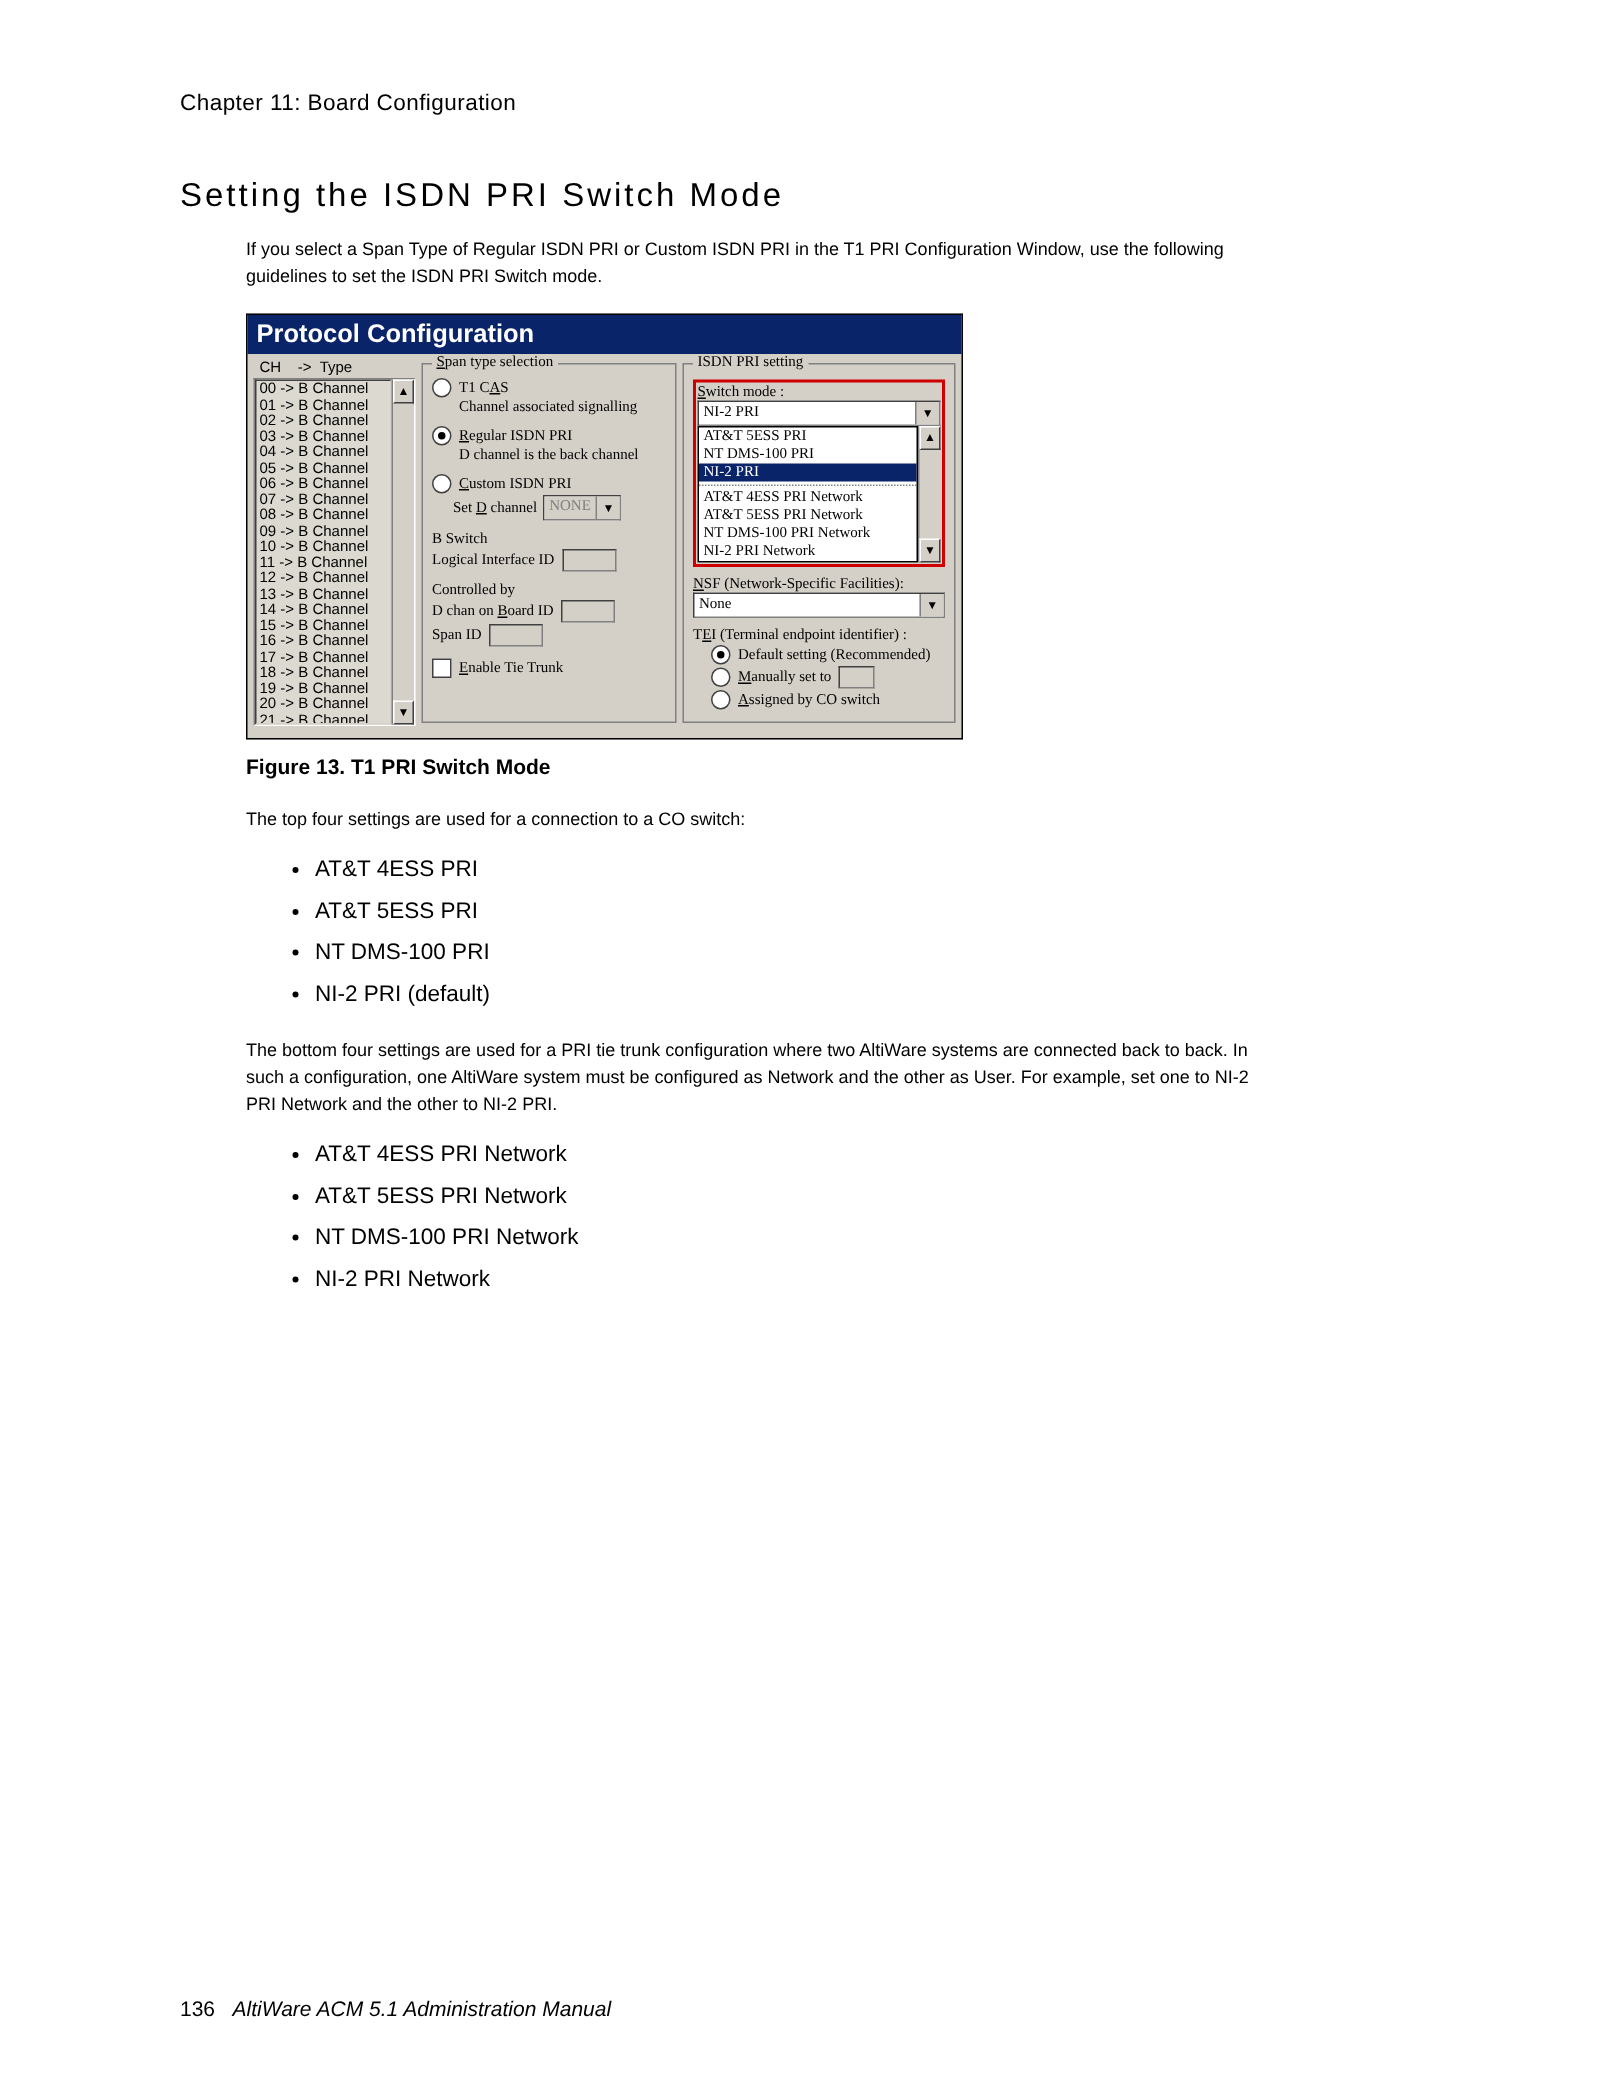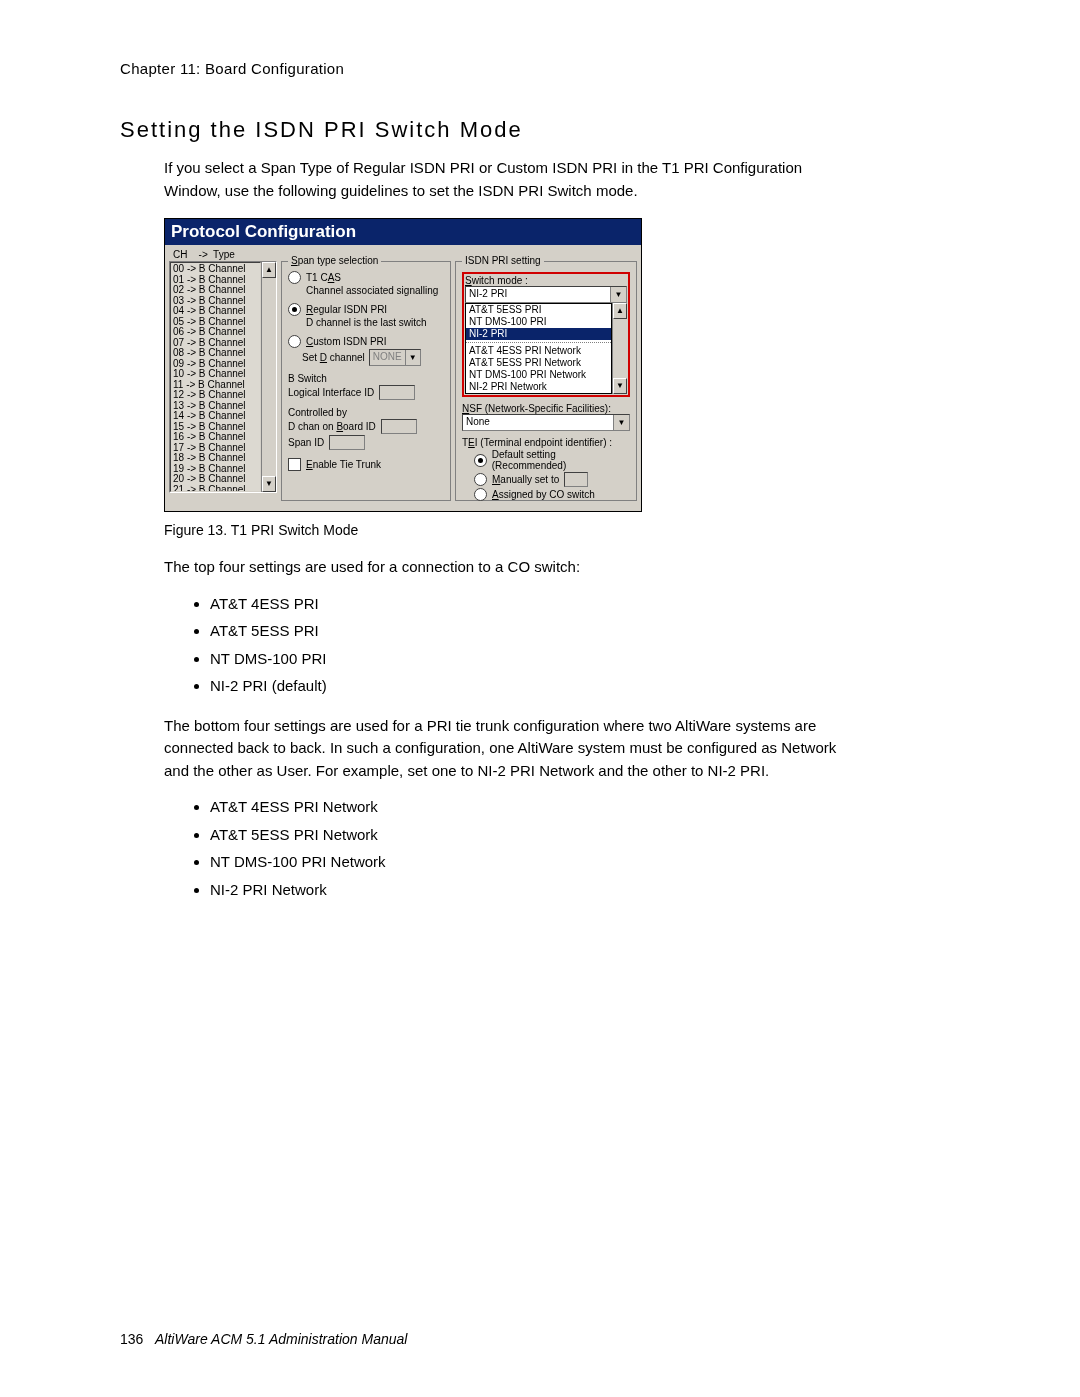--- a/index.html
+++ b/index.html
@@ -20,30 +20,31 @@
     font-size: 15px;
     letter-spacing: .3px;
     margin-bottom: 40px;
   }
   .section-title {
     font-size: 22px;
     letter-spacing: 2px;
     margin-bottom: 14px;
   }
   .body-text {
-    font-size: 15px;
+    font-size: 12px;
     line-height: 1.5;
     margin: 0 0 12px 44px;
   }
   .figure-wrap {
     margin: 16px 0 10px 44px;
   }
   .figure-caption {
     font-size: 14px;
     margin: 10px 0 18px 44px;
+    font-weight: bold;
   }
   ul.body-list {
     font-size: 15px;
     line-height: 1.7;
     margin: 0 0 16px 70px;
     padding-left: 20px;
   }
   ul.body-list li { margin: 2px 0; }
   .footer {
     position: absolute;
@@ -120,23 +121,24 @@
     display: flex;
     align-items: center;
     justify-content: center;
     font-size: 8px;
     line-height: 1;
   }
 
   .groupbox {
     border: 1px solid #808080;
     position: relative;
-    margin: 12px 0 4px 0;
+    margin: 2px 0 4px 0;
     padding: 8px 6px 6px 6px;
     box-sizing: border-box;
+    font-family: Liberation Serif, serif;
   }
   .groupbox .legend {
     position: absolute;
     top: -7px;
     left: 6px;
     background: #d4d0c8;
     padding: 0 3px;
     font-size: 10px;
   }
 
@@ -294,21 +296,21 @@
               <span class="radio"></span>
               <span>T1 C<span class="u">A</span>S</span>
             </div>
             <div class="subtext">Channel associated signalling</div>
 
             <div style="height:6px"></div>
             <div class="radio-row">
               <span class="radio checked"></span>
               <span><span class="u">R</span>egular ISDN PRI</span>
             </div>
-            <div class="subtext">D channel is the last switch</div>
+            <div class="subtext">D channel is the back channel</div>
 
             <div style="height:6px"></div>
             <div class="radio-row">
               <span class="radio"></span>
               <span><span class="u">C</span>ustom ISDN PRI</span>
             </div>
             <div class="lbl-row" style="margin-left:14px; gap:4px;">
               <span>Set <span class="u">D</span> channel</span>
               <span class="combo disabled" style="width:52px;">
                 <span class="combo-text">NONE</span>

